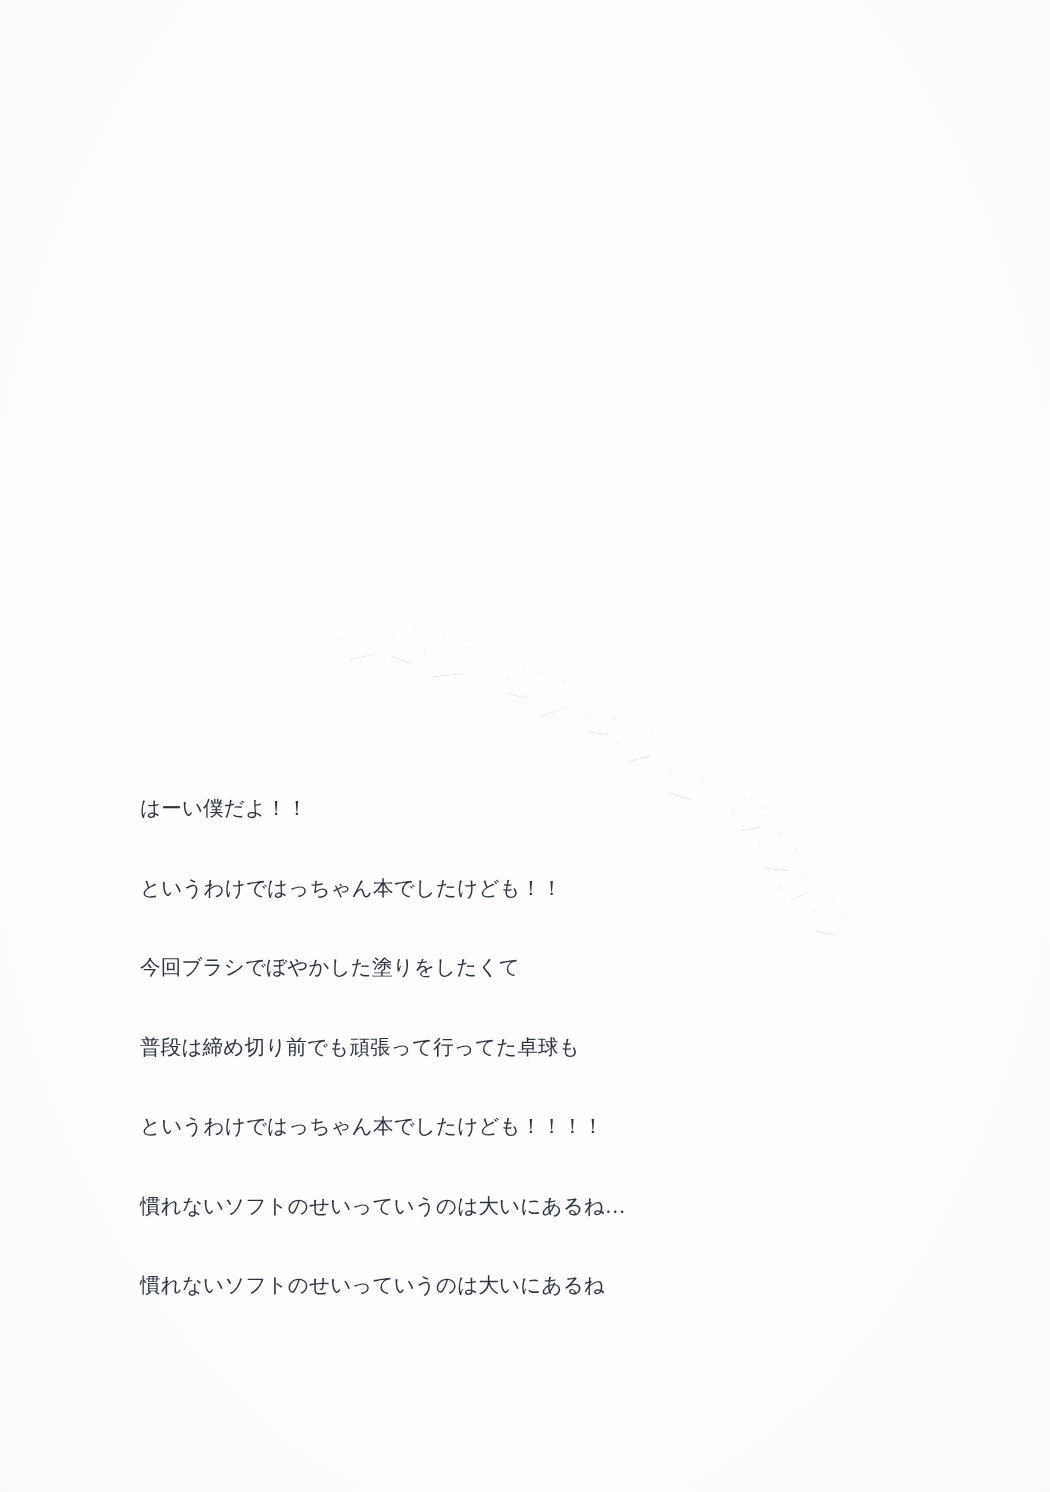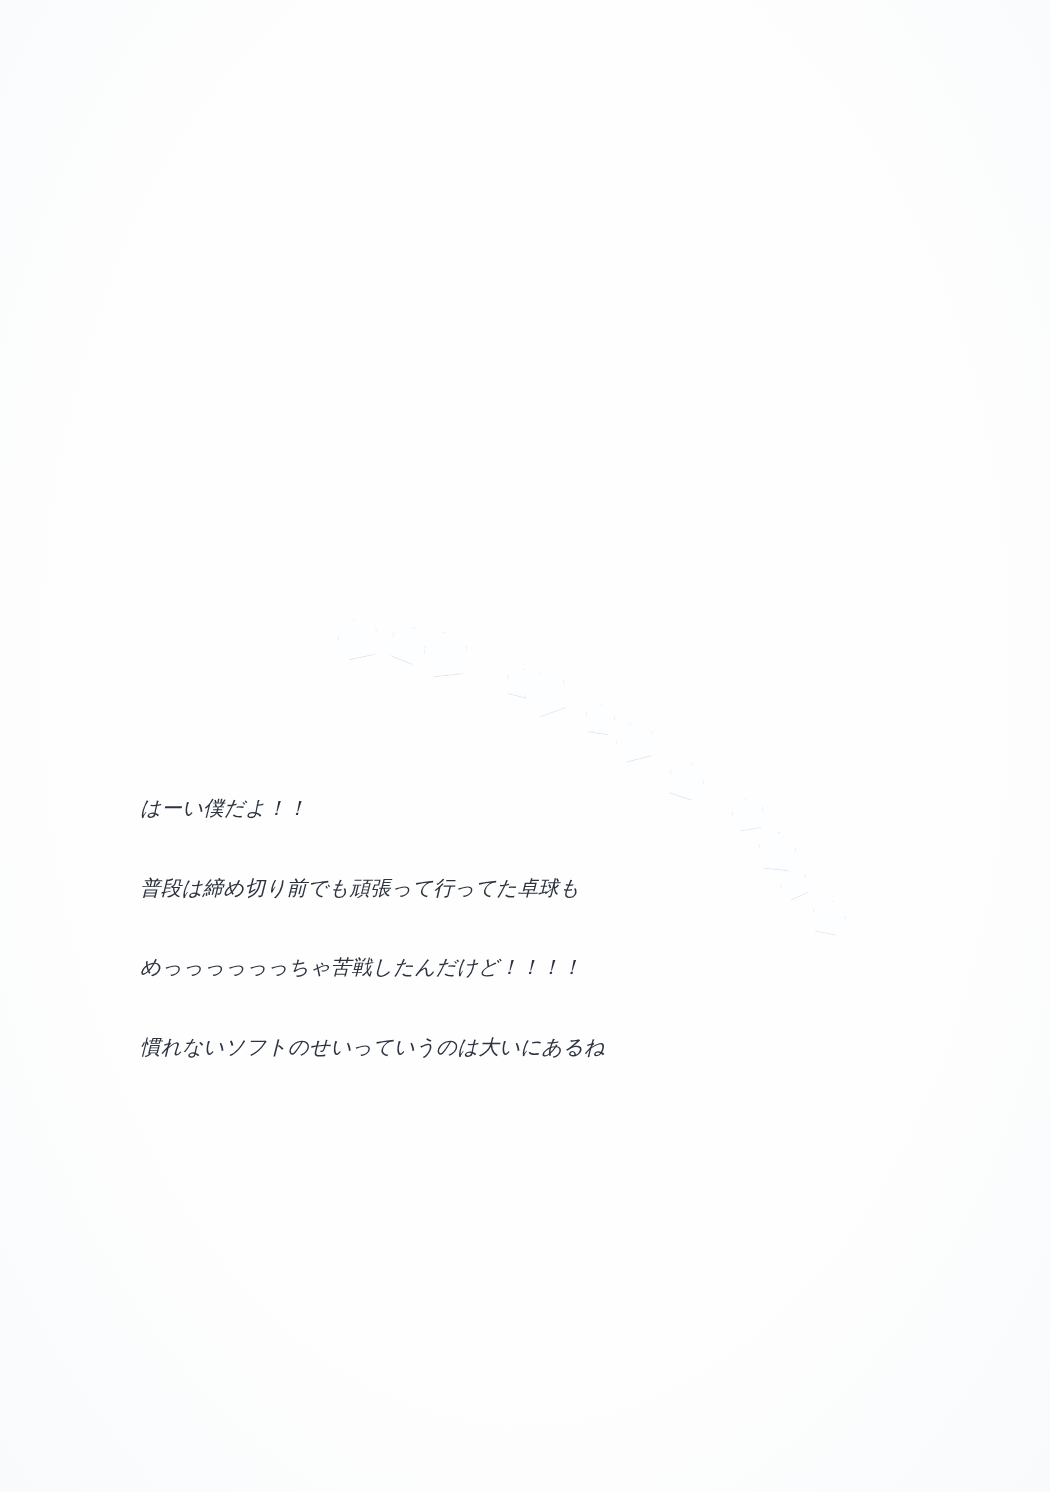--- a/index.html
+++ b/index.html
@@ -46,21 +46,20 @@
     line-height: 26.5px;
     letter-spacing: 0.2px;
   }
   .block {
     margin: 0 0 28px 0;
     white-space: pre-wrap;
   }
   .line {
     display: block;
     white-space: pre;
-    font-style: italic;
   }
 
   
   .vignette {
     position: absolute;
     inset: 0;
     background: radial-gradient(ellipse at 50% 45%, rgba(255,255,255,0) 60%, rgba(244,247,250,0.55) 100%);
     pointer-events: none;
   }
 </style>
@@ -83,22 +82,25 @@
     <div class="bubble" style="left:412px; top:198px; width:30px; height:30px; clip-path:polygon(50% 0%,100% 38%,82% 100%,18% 100%,0% 38%); transform:rotate(-10deg);"></div>
     <div class="bubble" style="left:438px; top:232px; width:36px; height:36px; clip-path:polygon(50% 0%,100% 38%,82% 100%,18% 100%,0% 38%); transform:rotate(6deg);"></div>
     <div class="bubble" style="left:460px; top:270px; width:26px; height:26px; clip-path:polygon(50% 0%,100% 38%,82% 100%,18% 100%,0% 38%); transform:rotate(-24deg);"></div>
     <div class="bubble" style="left:492px; top:300px; width:32px; height:32px; clip-path:polygon(50% 0%,100% 38%,82% 100%,18% 100%,0% 38%); transform:rotate(12deg);"></div>
   </div>
 
   <div class="afterword">
 
     <div class="block">
       <span class="line">はーい僕だよ！！</span>
+      <span class="line">というわけではっちゃん本でしたけども！！</span>
+      <span class="line">今回ブラシでぼやかした塗りをしたくて</span>
       <span class="line">普段は締め切り前でも頑張って行ってた卓球も</span>
-      <span class="line">めっっっっっっちゃ苦戦したんだけど！！！！</span>
+      <span class="line">というわけではっちゃん本でしたけども！！！！</span>
+      <span class="line">慣れないソフトのせいっていうのは大いにあるね…</span>
       <span class="line">慣れないソフトのせいっていうのは大いにあるね</span>
       
       
       
     </div>
 
   </div>
 </div>
 
 </body></html>

